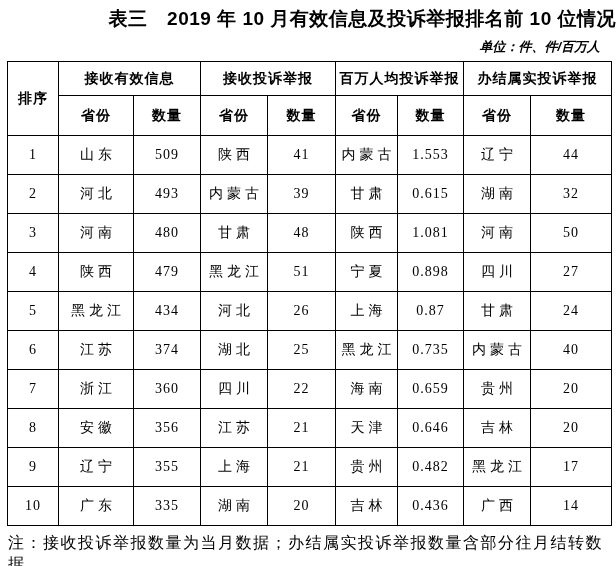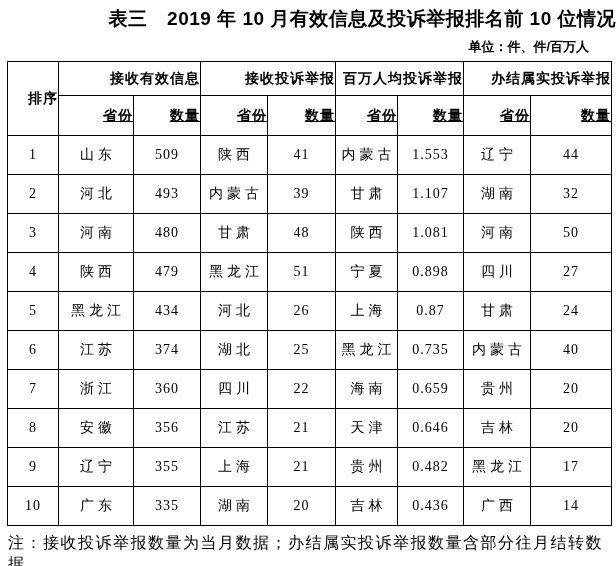--- a/index.html
+++ b/index.html
@@ -18,50 +18,50 @@
     margin: 8px 0 0 0;
     text-align: right;
     font-family: "Liberation Sans", sans-serif;
     font-weight: bold;
     font-size: 19px;
     line-height: 22px;
     letter-spacing: 0.5px;
     white-space: pre;
   }
   .unit-note {
-    margin: 9px 27px 7px 0;
+    margin: 9px 16px 7px 0;
     text-align: right;
     font-family: "Liberation Sans", sans-serif;
     font-weight: bold;
     font-size: 13px;
     line-height: 15px;
+    font-style: italic;
   }
   table.rank-table {
     border-collapse: collapse;
     table-layout: fixed;
     margin-left: 7px;
     width: 604px;
     border: 1px solid #000;
   }
   .rank-table th, .rank-table td {
     border: 1px solid #000;
     text-align: center;
     vertical-align: middle;
     padding: 0;
     overflow: hidden;
   }
   .rank-table thead th {
     font-family: "Liberation Sans", sans-serif;
     font-weight: bold;
     font-size: 14px;
     letter-spacing: 1px;
-    text-align: right;
   }
   tr.group-row { height: 34px; }
-  tr.sub-row { height: 40px; text-decoration: underline; }
+  tr.sub-row { height: 40px; }
   .rank-table tbody tr { height: 39px; }
   .rank-table tbody td {
     font-family: "Liberation Serif", serif;
     font-size: 14px;
   }
   td.prov { letter-spacing: 4px; text-indent: 4px; text-align: center; }
   td.num { font-size: 15px; letter-spacing: 1px; }
   .footnote {
     margin: 7px 0 0 8px;
     font-family: "Liberation Serif", serif;
@@ -124,21 +124,21 @@
       <td class="prov">辽宁</td>
       <td class="num">44</td>
     </tr>
     <tr>
       <td class="num">2</td>
       <td class="prov">河北</td>
       <td class="num">493</td>
       <td class="prov">内蒙古</td>
       <td class="num">39</td>
       <td class="prov">甘肃</td>
-      <td class="num">1.107</td>
+      <td class="num">0.615</td>
       <td class="prov">湖南</td>
       <td class="num">32</td>
     </tr>
     <tr>
       <td class="num">3</td>
       <td class="prov">河南</td>
       <td class="num">480</td>
       <td class="prov">甘肃</td>
       <td class="num">48</td>
       <td class="prov">陕西</td>

